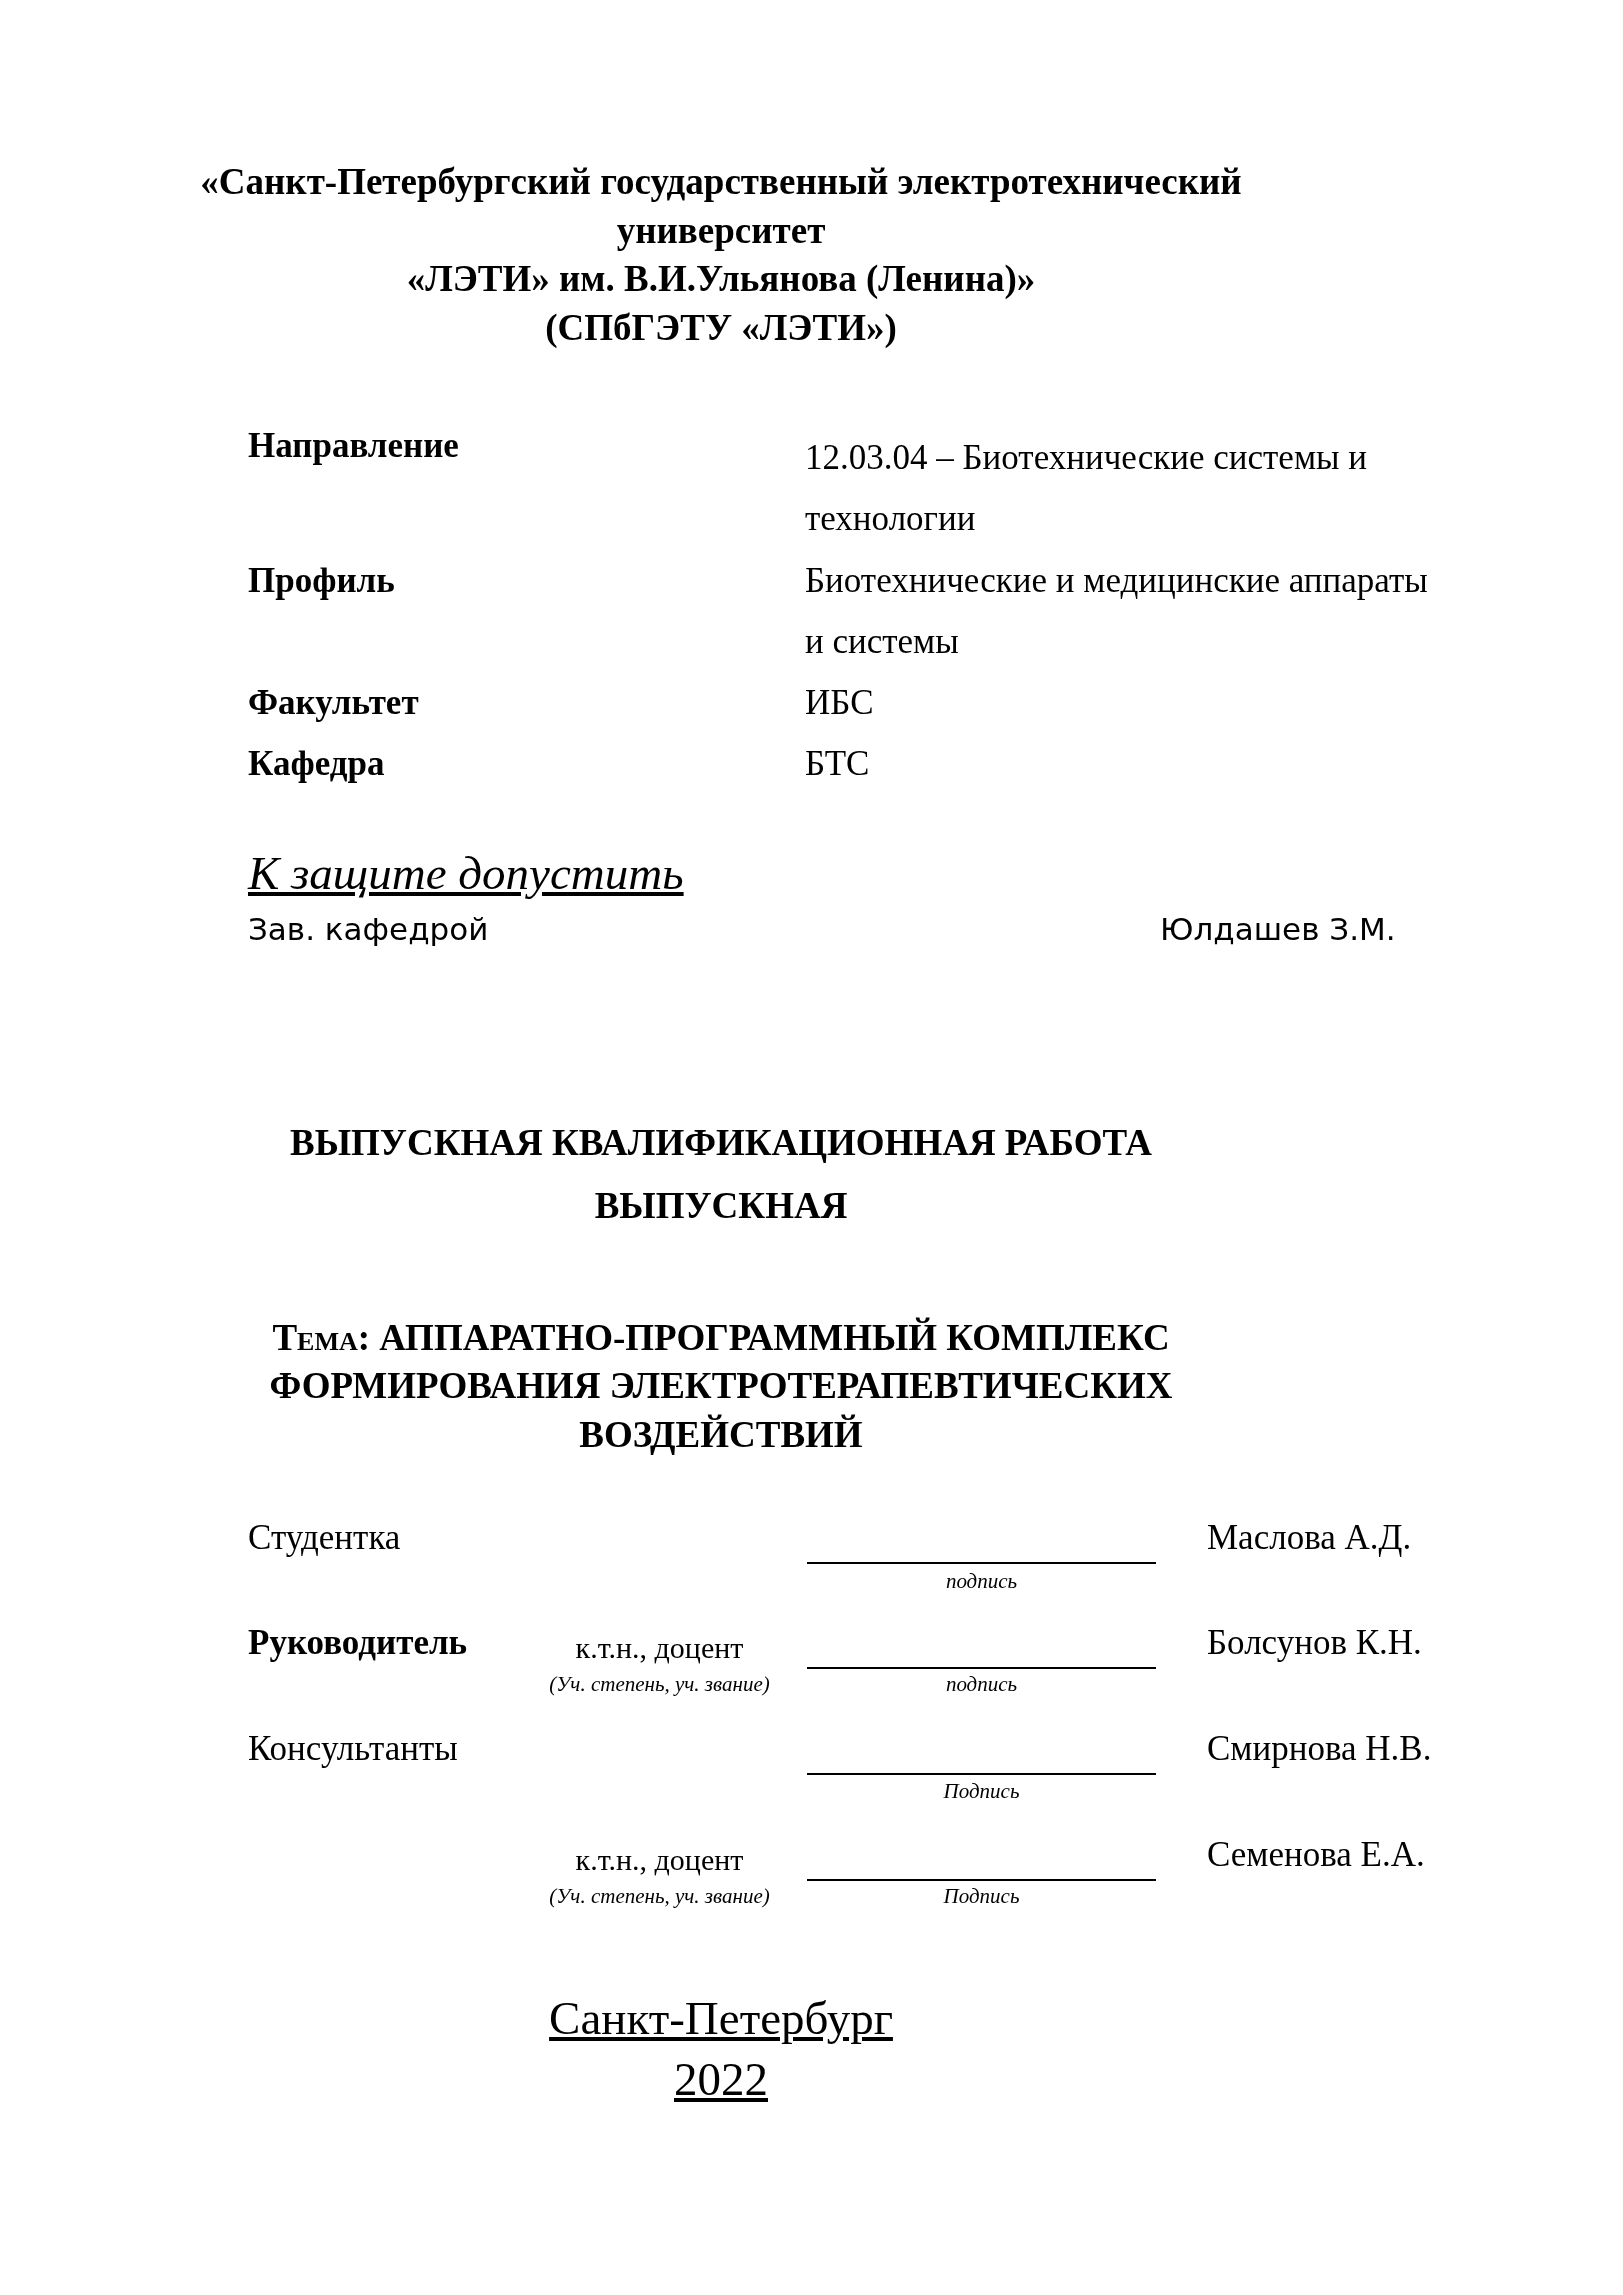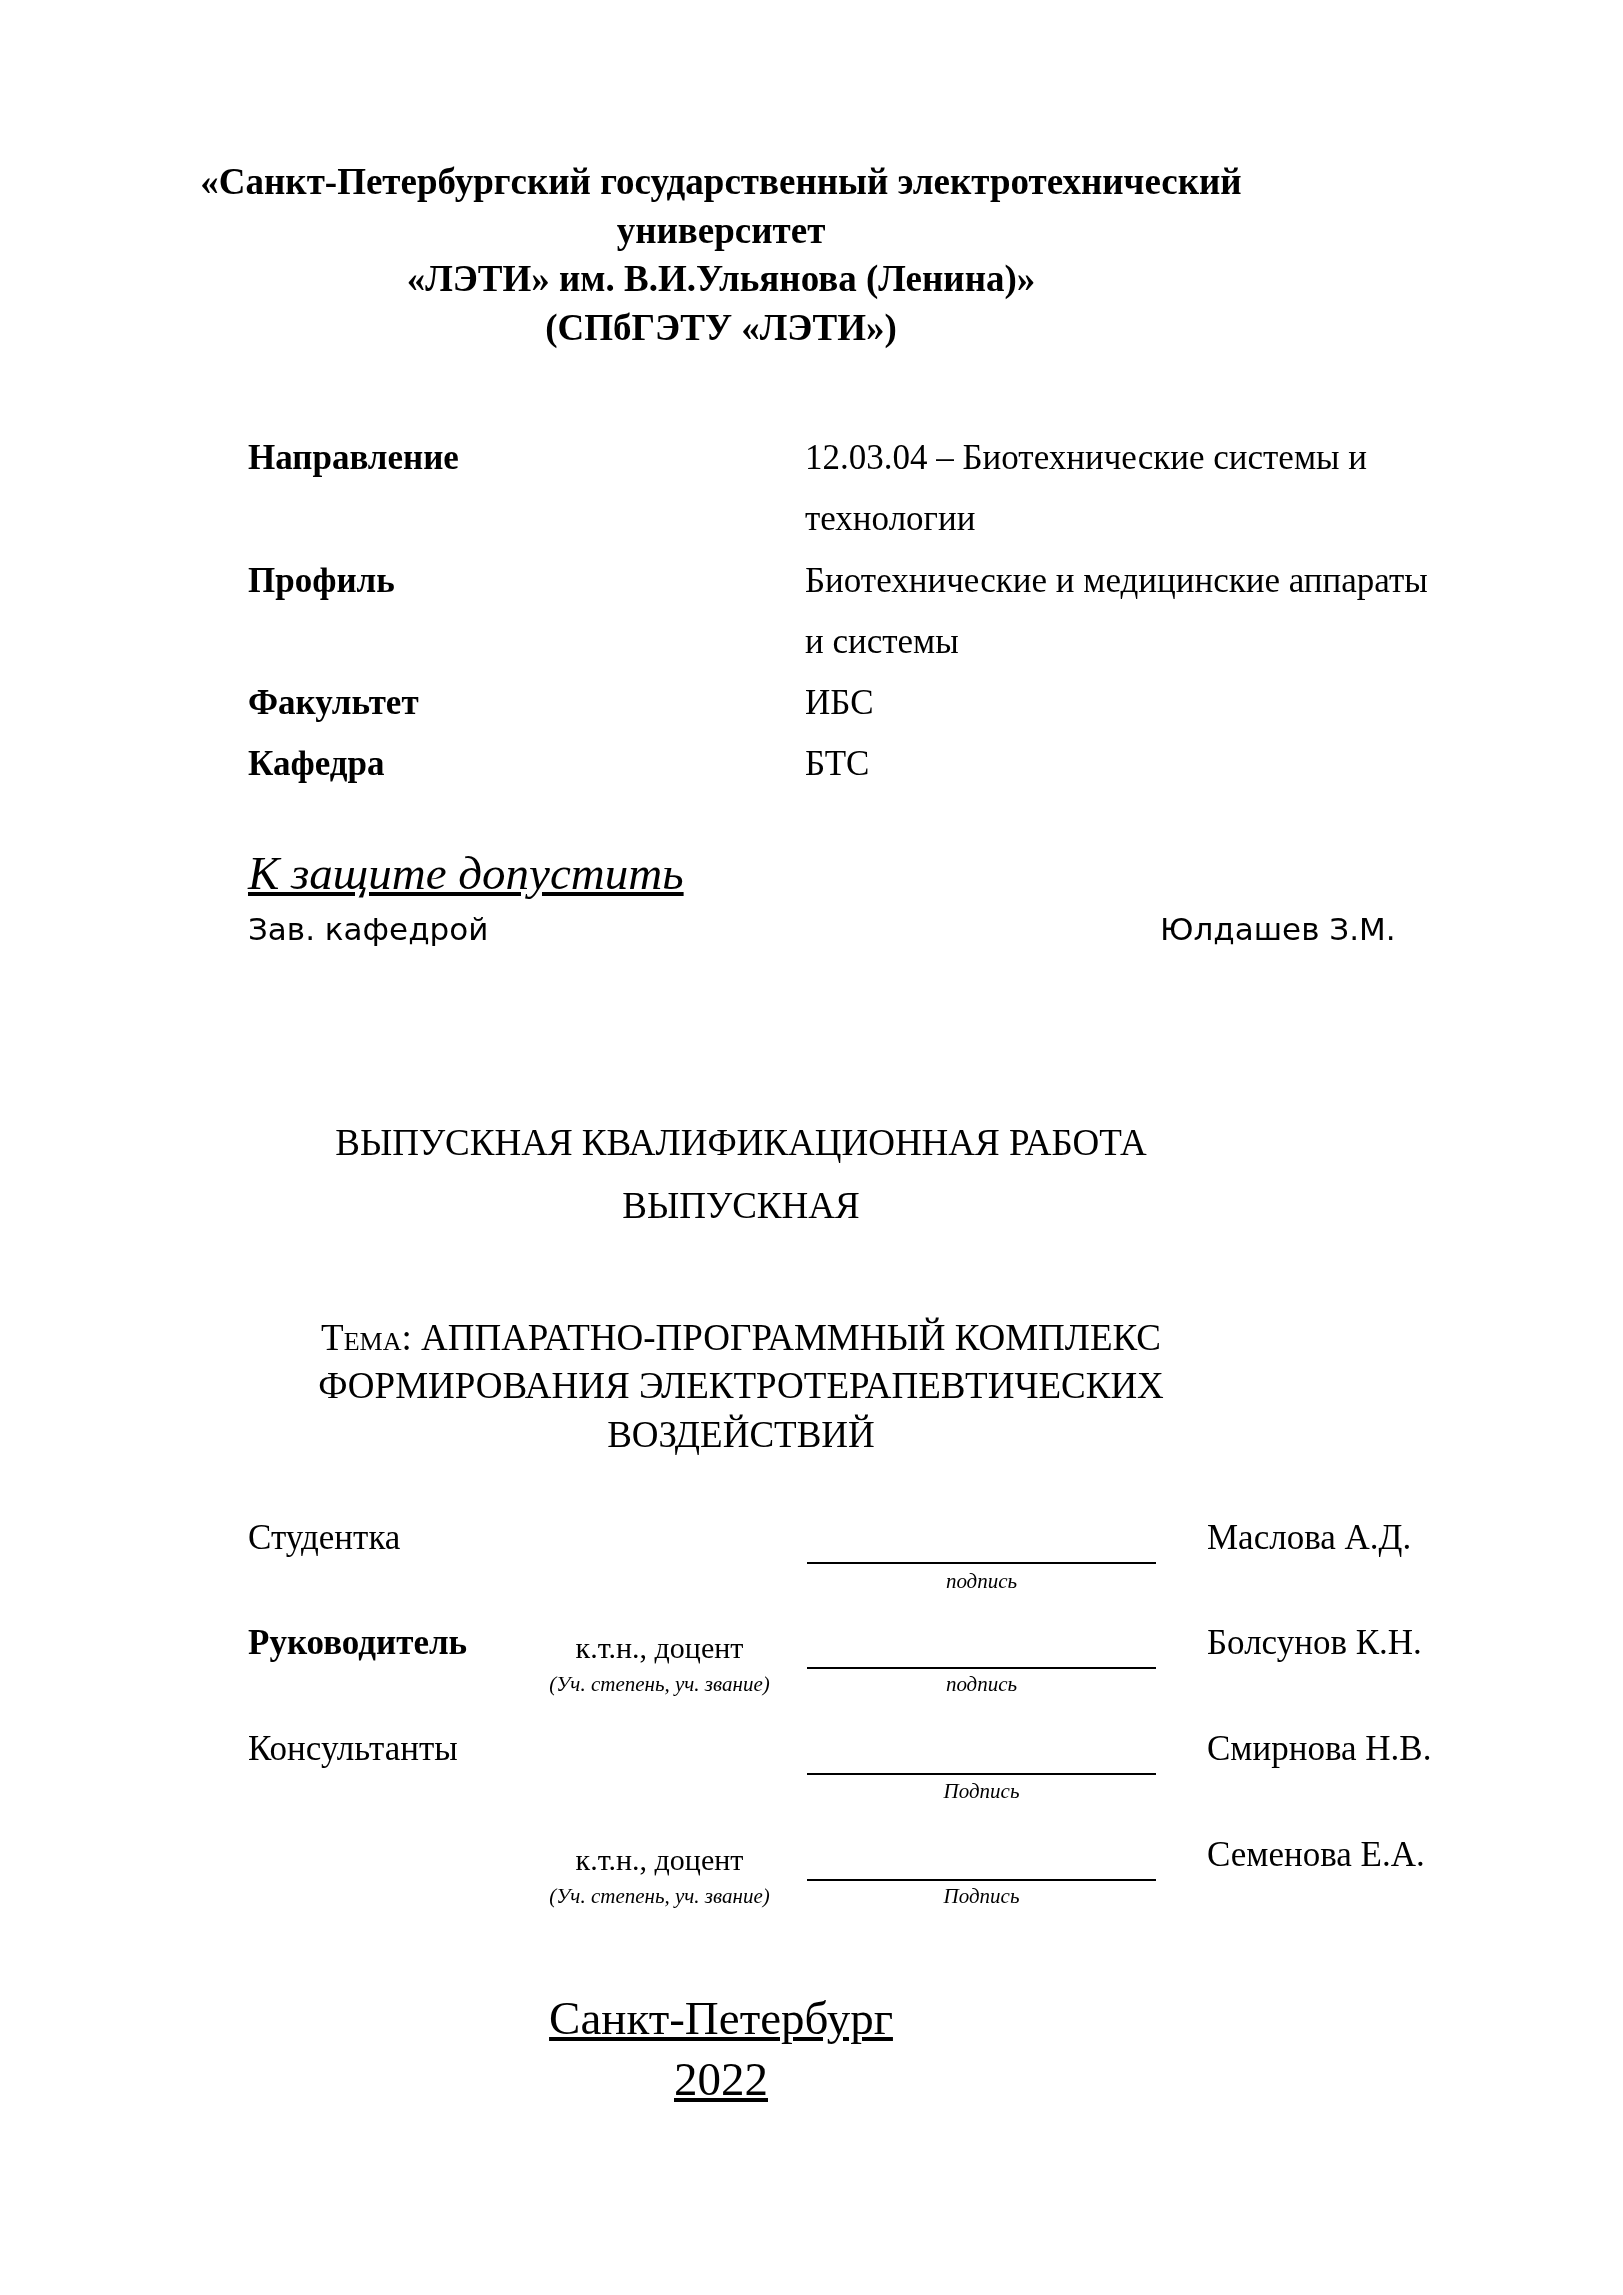--- a/index.html
+++ b/index.html
@@ -6,38 +6,38 @@
   body { width: 1623px; height: 2295px; position: relative; overflow: hidden;
          font-family: "Liberation Serif", "DejaVu Serif", serif; color: #000; }
   .abs { position: absolute; }
   .center { left: 0; width: 1442px; text-align: center; }
   .hdr { font-weight: bold; font-size: 37px; line-height: 49px; }
   .lbl { font-weight: bold; font-size: 35px; left: 248px; }
   .val { font-size: 35px; left: 805px; }
   .big { font-size: 47px; text-decoration: underline; }
   .sans { font-family: "DejaVu Sans", "Liberation Sans", sans-serif; font-size: 31px; }
   .ital { font-style: italic; }
-  .title { font-weight: normal; font-size: 37px; padding-left: 20px; }
+  .title { font-weight: bold; font-size: 37px; }
   .sc { font-variant: small-caps; }
   .sigline { position: absolute; left: 807px; width: 349px; height: 0; border-top: 2.4px solid #000; }
   .cap { position: absolute; left: 807px; width: 349px; text-align: center; font-style: italic; font-size: 21px; }
   .deg { position: absolute; left: 518px; width: 283px; text-align: center; font-size: 30px; }
   .degcap { position: absolute; left: 518px; width: 283px; text-align: center; font-style: italic; font-size: 21px; }
   .role { position: absolute; left: 248px; font-size: 35px; }
   .name { position: absolute; left: 1207px; font-size: 35px; }
 </style>
 </head>
 <body>
 
 <div class="abs center hdr" style="top:157px;">«Санкт-Петербургский государственный электротехнический</div>
 <div class="abs center hdr" style="top:206px;">университет</div>
 <div class="abs center hdr" style="top:254px;">«ЛЭТИ» им. В.И.Ульянова (Ленина)»</div>
 <div class="abs center hdr" style="top:303px;">(СПбГЭТУ «ЛЭТИ»)</div>
 
-<div class="abs lbl" style="top:438px;text-align:center;">Направление</div>
+<div class="abs lbl" style="top:426px;text-align:center;">Направление</div>
 <div class="abs val" style="top:438px;">12.03.04 – Биотехнические системы и</div>
 <div class="abs val" style="top:499px;">технологии</div>
 
 <div class="abs lbl" style="top:561px;">Профиль</div>
 <div class="abs val" style="top:561px;">Биотехнические и медицинские аппараты</div>
 <div class="abs val" style="top:622px;">и системы</div>
 
 <div class="abs lbl" style="top:683px;">Факультет</div>
 <div class="abs val" style="top:683px;">ИБС</div>
 

